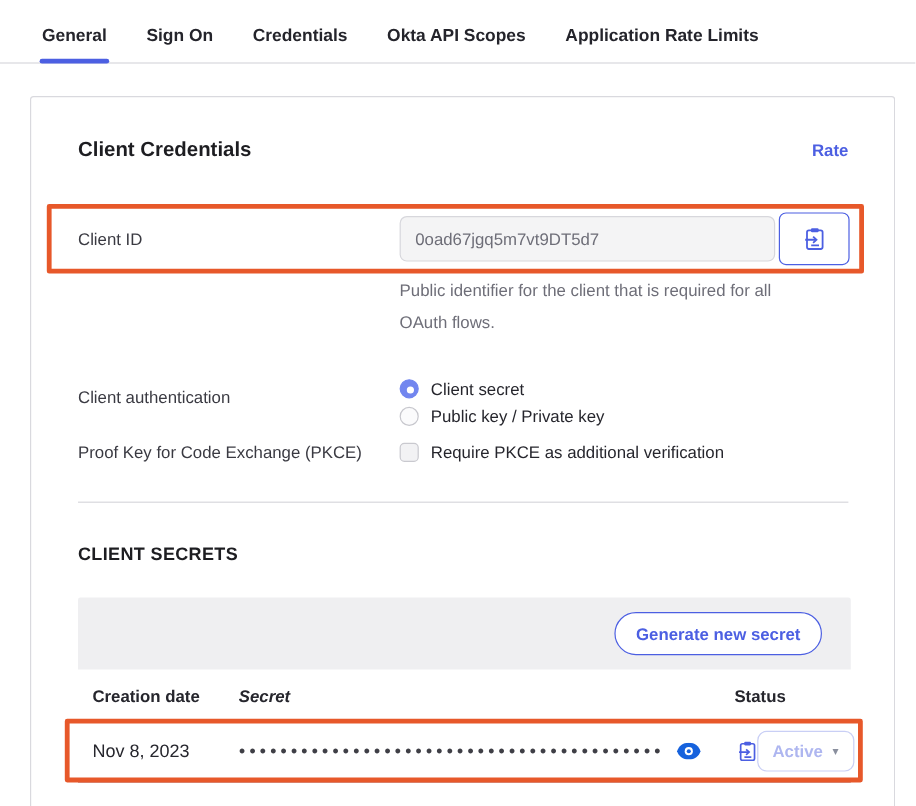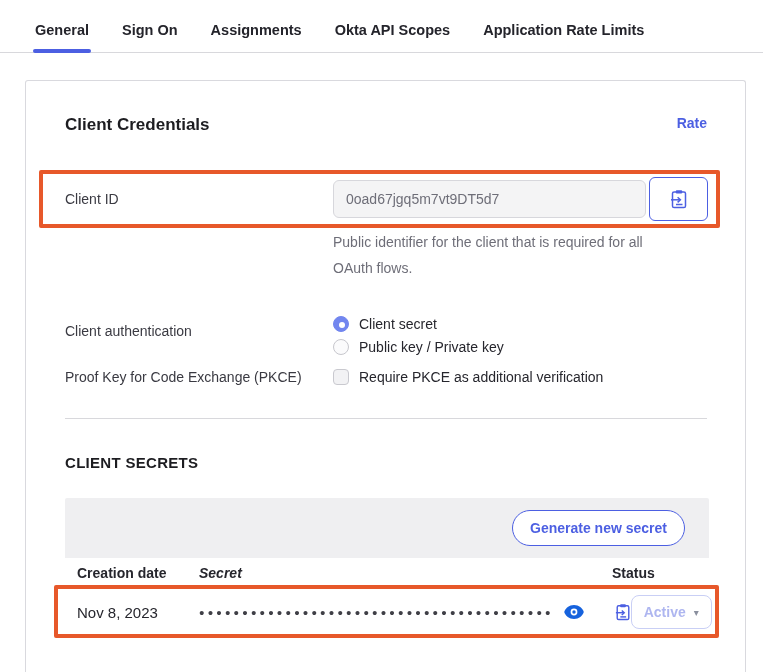--- a/index.html
+++ b/index.html
@@ -7,21 +7,21 @@
     font-family:"Liberation Sans","DejaVu Sans",sans-serif; color:#1d1d21; overflow:hidden; }
 
   
   .tabbar { padding:22px 0 0 35px; border-bottom:1px solid #d8d8dc; display:flex; gap:33px; }
   .tab { position:relative; font-size:14.5px; font-weight:bold; color:#24242b; padding-bottom:14px; cursor:pointer; white-space:nowrap; }
   .tab.active::after { content:""; position:absolute; left:-2px; right:-2px; bottom:-1px; height:4px; background:#4c5fe2; border-radius:3px; }
 
   
   .card { margin:27px 0 0 25px; width:721px; height:594px; border:1px solid #d9d9de; border-bottom:none; border-radius:3px 3px 0 0; padding:34px 38px 0 39px; background:#fff; }
 
-  .section-head { display:flex; justify-content:space-between; }
+  .section-head { display:flex; justify-content:space-between; align-items:center; }
   .section-title { font-size:17px; font-weight:bold; color:#1d1d21; }
   .edit-link { font-size:14px; font-weight:bold; color:#4c5fe2; cursor:pointer; }
 
   
   .form-row { display:flex; align-items:flex-start; }
   .form-label { width:268px; flex:0 0 268px; font-size:14px; color:#3a3a42; padding-top:10px; }
   .client-id-row { position:relative; margin-top:42px; align-items:center; }
   .client-id-row .form-label { padding-top:0; }
 
   .highlight-box { position:absolute; border:4px solid #e7582a; border-radius:2px; pointer-events:none; z-index:5; }
@@ -47,42 +47,42 @@
 
   .divider { border:none; border-top:1px solid #d8d8dc; margin-top:33px; }
 
   .secrets-title { margin-top:35px; font-size:15px; font-weight:bold; letter-spacing:.3px; color:#1d1d21; }
 
   
   .secrets-table { margin-top:27px; width:644px; }
   .toolbar { background:#efeff1; height:60px; display:flex; align-items:center; justify-content:flex-end; padding-right:24px; border-radius:2px 2px 0 0; }
   .generate-btn { background:#fff; border:1px solid #4c5fe2; border-radius:18px; color:#4c5fe2; font-weight:bold; font-size:14px; padding:9px 17px; cursor:pointer; font-family:"Liberation Sans",sans-serif; }
 
-  .thead { display:flex; align-items:center; height:30px; padding-left:12px; border-bottom:1px solid #9a9aa3;justify-content:space-between; }
+  .thead { display:flex; align-items:center; height:44px; padding-left:12px; border-bottom:1px solid #9a9aa3;justify-content:space-between; }
   .th { font-size:14px; font-weight:bold; color:#26262d; }
   .col-date { width:122px; flex:0 0 122px; }
   .col-secret { flex:1; display:flex; align-items:center;font-style:italic; }
   .col-status { width:97px; flex:0 0 97px; }
 
   .trow { position:relative; display:flex; align-items:center; height:50px; padding-left:12px; border-bottom:2px solid #7f1d1d; }
   .cell-date { font-size:15px; color:#26262d; }
   .dots { font-size:15px; letter-spacing:3.4px; color:#3f3f46; white-space:nowrap; }
   .eye-btn { margin-left:10px; cursor:pointer; display:flex; align-items:center; }
   .row-copy { margin-left:31px; cursor:pointer; display:flex; align-items:center; }
   .status-btn { background:#fff; border:1px solid #c9cff5; border-radius:8px; padding:8px 12px; display:inline-flex; align-items:center; gap:8px; cursor:pointer; }
   .status-btn .status-label { color:#aeb6f0; font-weight:bold; font-size:14px; }
   .status-btn .caret { color:#8a8f9e; font-size:10px; }
 </style>
 </head>
 <body>
 
 <nav class="tabbar">
   <div class="tab active">General</div>
   <div class="tab">Sign On</div>
-  <div class="tab">Assignments</div>
+  <div class="tab">Credentials</div>
   <div class="tab">Okta API Scopes</div>
   <div class="tab">Application Rate Limits</div>
 </nav>
 
 <section class="card">
 
   <div class="section-head">
     <h2 class="section-title">Client Credentials</h2>
     <a class="edit-link">Rate</a>
   </div>

